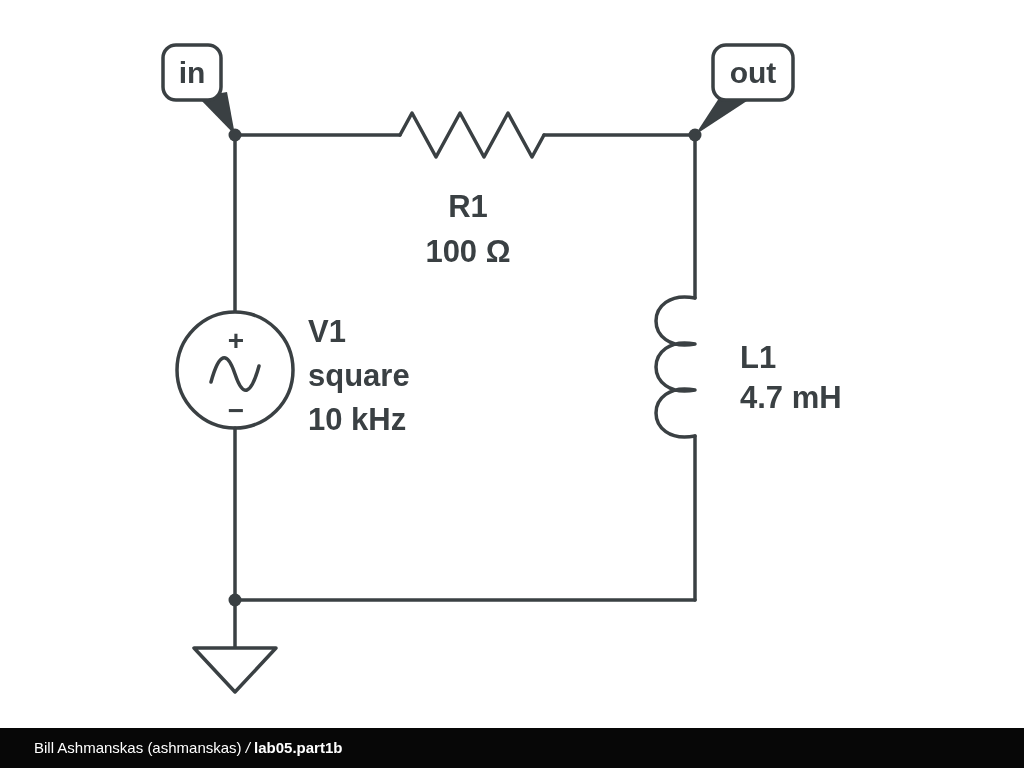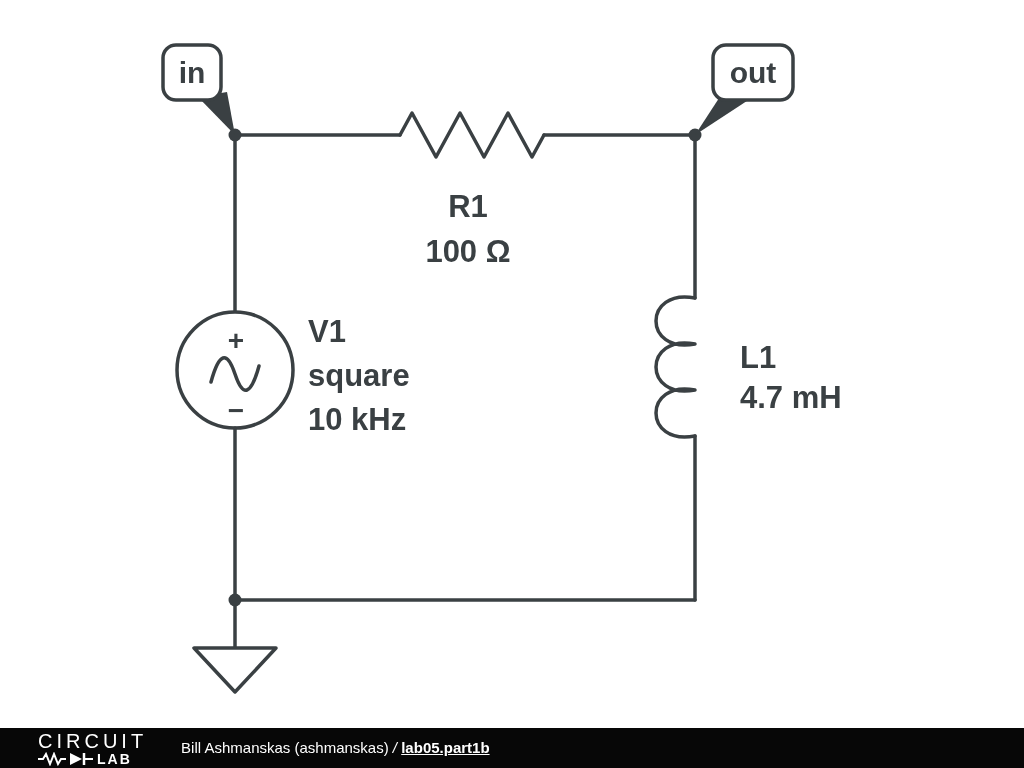--- a/index.html
+++ b/index.html
@@ -18,21 +18,21 @@
   .footer{
     position:absolute;left:0;bottom:0;width:1024px;height:40px;
     background:#070707;color:#ffffff;display:flex;align-items:center;
   }
   .logo{margin-left:38px;display:flex;flex-direction:column;line-height:1;user-select:none;}
   .logo-top{font-size:20px;letter-spacing:4px;font-weight:400;}
   .logo-bottom{display:flex;align-items:center;gap:3px;font-weight:700;font-size:14px;letter-spacing:2px;margin-top:1px;}
   .meta{margin-left:34px;font-size:15px;line-height:1.25;}
   .meta .author{text-align:center;}
   .meta .sep{font-style:italic;}
-  .meta .title{font-weight:700;text-decoration:underline;}
+  .meta .title{font-weight:700;}
   .url{font-size:14px;font-weight:400;}
 </style>
 </head>
 <body>
 
 <svg class="canvas" width="1024" height="728" viewBox="0 0 1024 728">
 
   <g stroke="#3a4043" stroke-width="3.5" fill="none" stroke-linecap="round" stroke-linejoin="round">
 
     <line x1="235" y1="135" x2="400" y2="135"></line>
@@ -80,30 +80,18 @@
 
   <text class="lbl" x="308" y="342">V1</text>
   <text class="lbl" x="308" y="386">square</text>
   <text class="lbl" x="308" y="430">10 kHz</text>
 
   <text class="lbl" x="740" y="368">L1</text>
   <text class="lbl" x="740" y="408">4.7 mH</text>
 </svg>
 
 <div class="footer">
-  <div class="logo">
-    <div class="logo-top">CIRCUIT</div>
-    <div class="logo-bottom">
-      <svg width="56" height="14" viewBox="0 0 56 14">
-        <path d="M0,7 h5 l3,-5 4,10 4,-10 4,10 3,-5 h5" stroke="#ffffff" stroke-width="2" fill="none"></path>
-        <polygon points="32,1 44,7 32,13" fill="#ffffff"></polygon>
-        <line x1="46" y1="1" x2="46" y2="13" stroke="#ffffff" stroke-width="2.5"></line>
-        <line x1="47" y1="7" x2="55" y2="7" stroke="#ffffff" stroke-width="2"></line>
-      </svg>
-      <span>LAB</span>
-    </div>
-  </div>
   <div class="meta">
     <div>
       <span class="author">Bill Ashmanskas (ashmanskas)</span><span class="sep"> / </span><span class="title">lab05.part1b</span>
     </div>
   </div>
 </div>
 
 </body></html>

